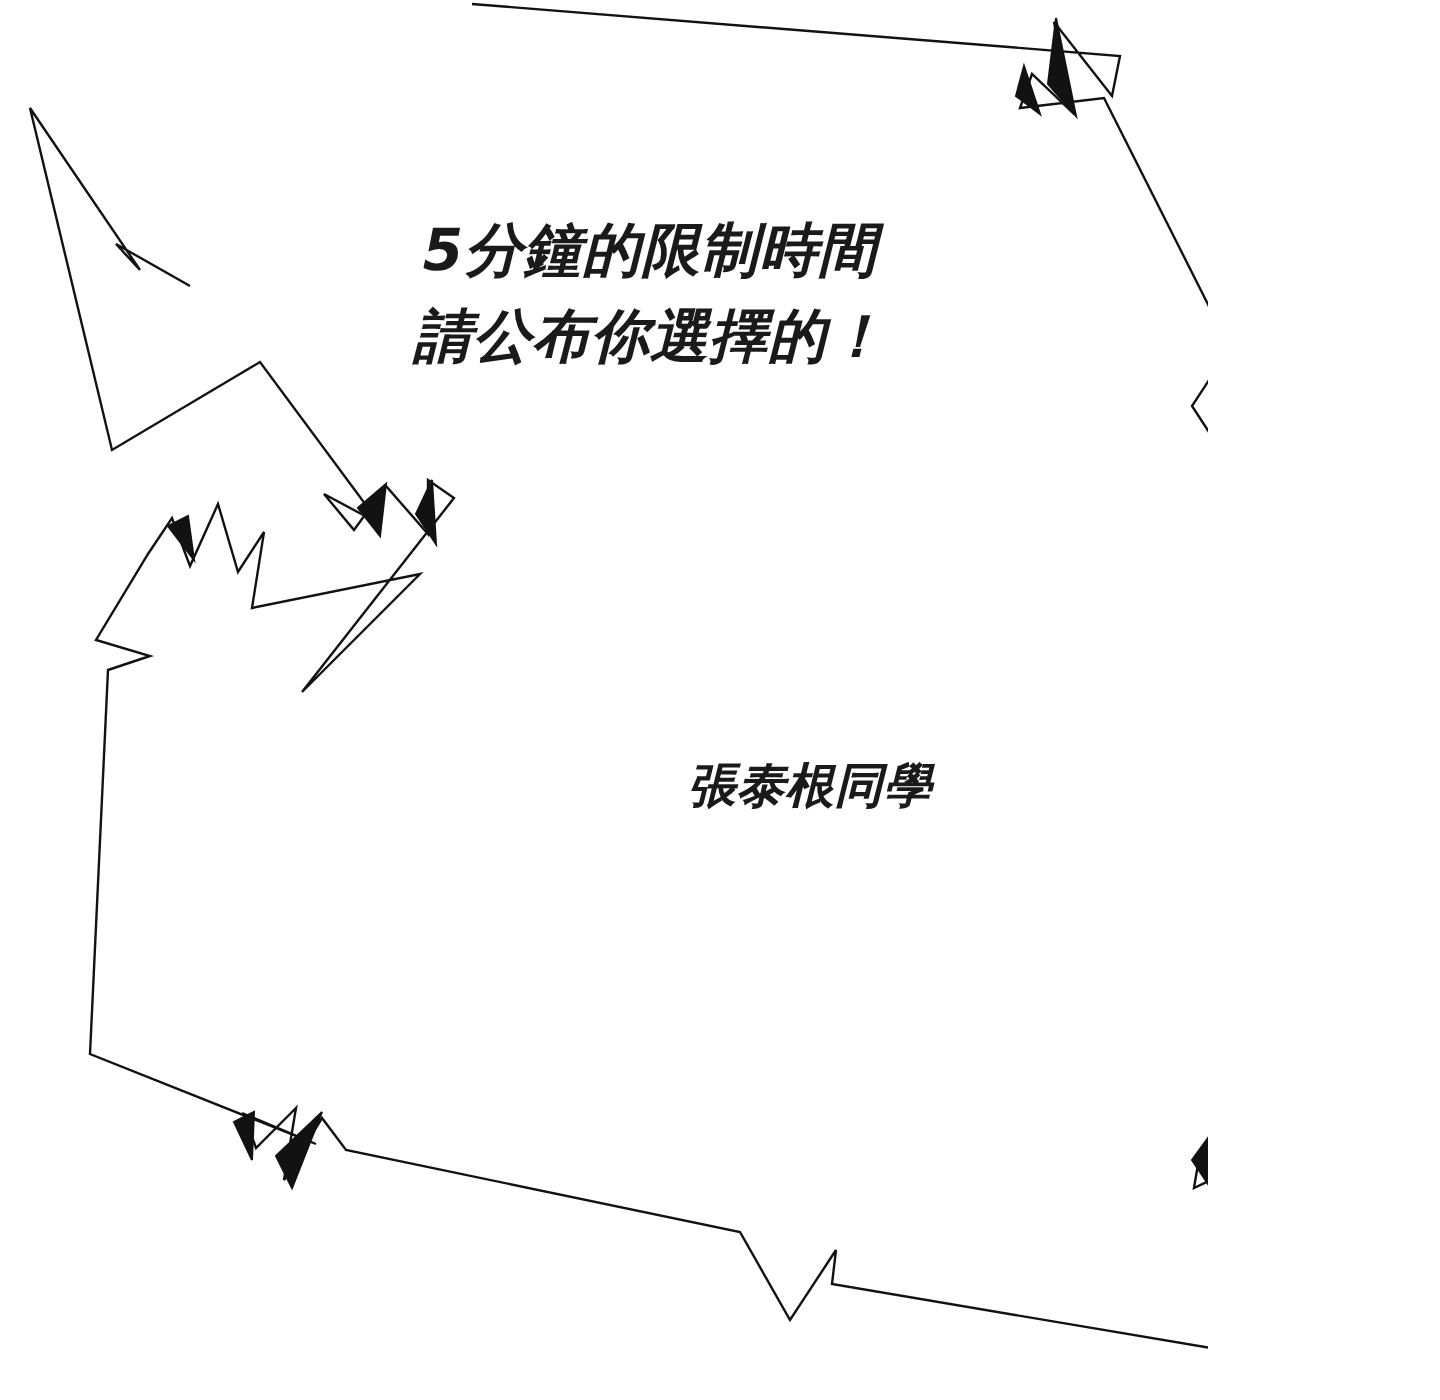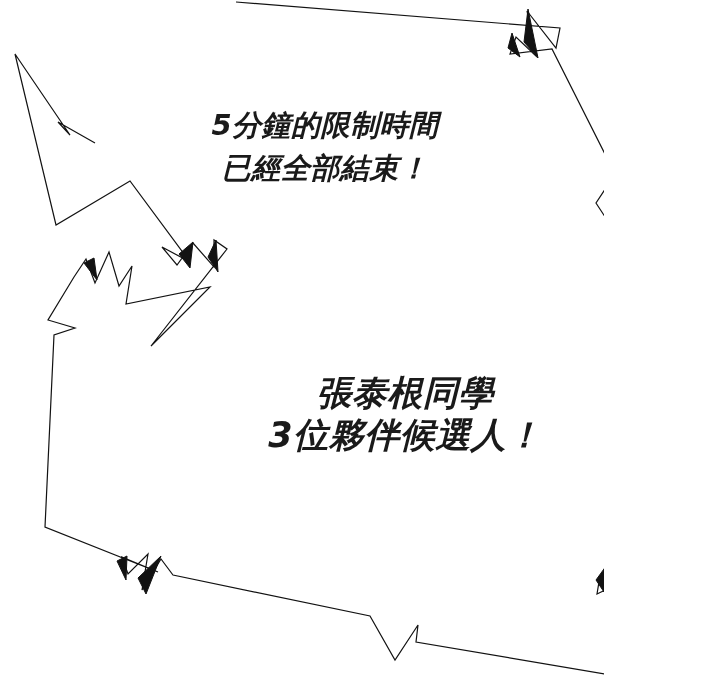--- a/index.html
+++ b/index.html
@@ -41,21 +41,21 @@
     left: 120px;
     top: 104px;
     width: 410px;
     font-size: 29px;
     line-height: 43px;
   }
   #text-block-bottom {
     left: 250px;
     top: 372px;
     width: 310px;
-    font-size: 35px;
+    font-size: 24px;
     line-height: 42px;
   }
   .text-line {
     display: block;
   }
 </style>
 </head>
 <body>
 
 <div id="panel">
@@ -143,21 +143,20 @@
 
     <path fill="#121212" stroke="#121212" stroke-width="1" d="M 216,240 L 218,272 L 208,257 Z"></path>
     <path fill="#121212" stroke="#121212" stroke-width="1" d="M 193,242 L 190,268 L 179,254 Z"></path>
 
     <path fill="#121212" stroke="#121212" stroke-width="1" d="M 97,280 L 84,263 L 94,258 Z"></path>
 
   </svg>
 
   <div class="text-block" id="text-block-top">
     <span class="text-line">5分鐘的限制時間</span>
-    <span class="text-line">已經全部結束！</span>
+    <span class="text-line">請公布你選擇的！</span>
   </div>
 
   <div class="text-block" id="text-block-bottom">
     <span class="text-line">張泰根同學</span>
-    <span class="text-line">3位夥伴候選人！</span>
   </div>
 
 </div>
 
 </body></html>

